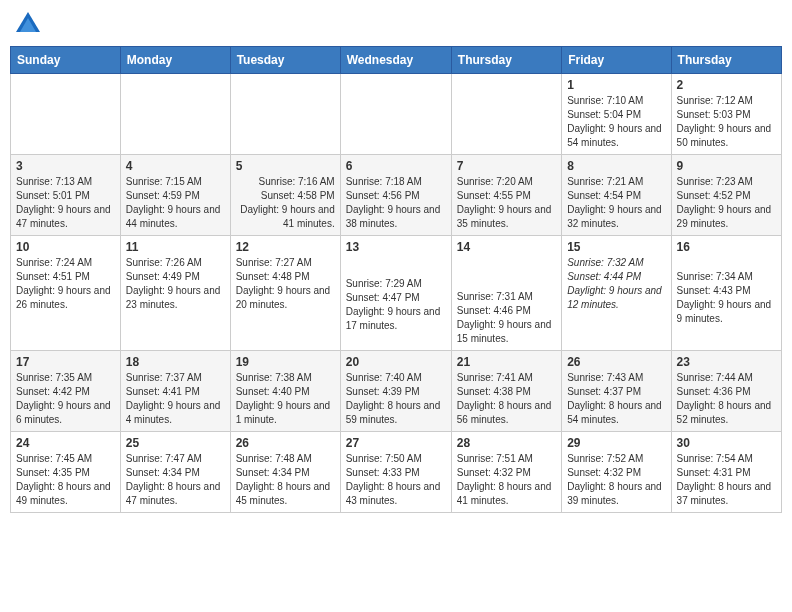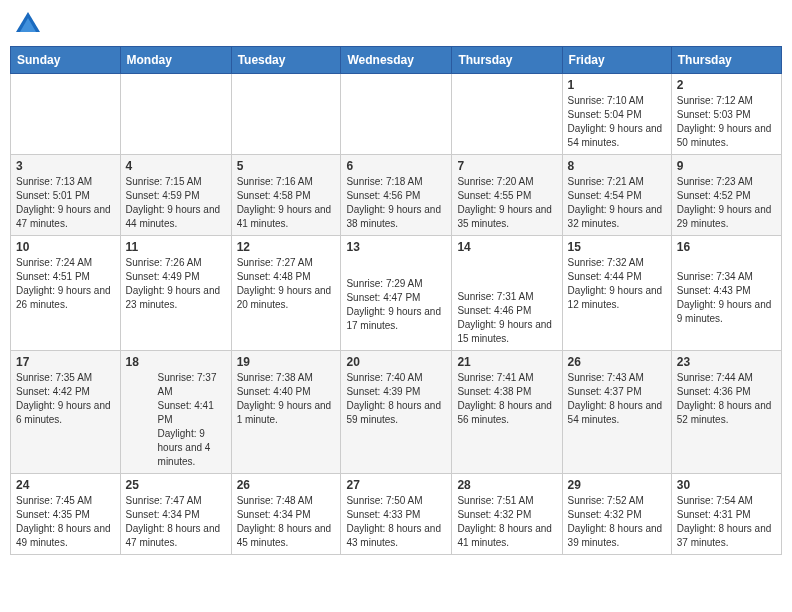--- a/index.html
+++ b/index.html
@@ -161,21 +161,21 @@
 Daylight: 9 hours and 47 minutes.</div>
         </td>
         <td>
           <span class="day-number">4</span>
           <div class="day-info" style="white-space: pre-line;">Sunrise: 7:15 AM
 Sunset: 4:59 PM
 Daylight: 9 hours and 44 minutes.</div>
         </td>
         <td>
           <span class="day-number">5</span>
-          <div class="day-info" style="white-space: pre-line;">Sunrise: 7:16 AM
+          <div class="day-info" style="white-space: pre-line; text-align: right;">Sunrise: 7:16 AM
 Sunset: 4:58 PM
 Daylight: 9 hours and 41 minutes.</div>
         </td>
         <td>
           <span class="day-number">6</span>
           <div class="day-info" style="white-space: pre-line;">Sunrise: 7:18 AM
 Sunset: 4:56 PM
 Daylight: 9 hours and 38 minutes.</div>
         </td>
         <td>
@@ -223,41 +223,41 @@
 Daylight: 9 hours and 17 minutes.</div>
         </td>
         <td>
           <span class="day-number">14</span>
           <div class="day-info" style="white-space: pre-line; margin-top: 36px;">Sunrise: 7:31 AM
 Sunset: 4:46 PM
 Daylight: 9 hours and 15 minutes.</div>
         </td>
         <td>
           <span class="day-number">15</span>
-          <div class="day-info" style="white-space: pre-line;">Sunrise: 7:32 AM
+          <div class="day-info" style="white-space: pre-line; font-style: italic;">Sunrise: 7:32 AM
 Sunset: 4:44 PM
 Daylight: 9 hours and 12 minutes.</div>
         </td>
         <td>
           <span class="day-number">16</span>
           <div class="day-info" style="white-space: pre-line; margin-top: 16px;">Sunrise: 7:34 AM
 Sunset: 4:43 PM
 Daylight: 9 hours and 9 minutes.</div>
         </td>
       </tr>
       <tr class="week-row-even">
         <td>
           <span class="day-number">17</span>
           <div class="day-info" style="white-space: pre-line;">Sunrise: 7:35 AM
 Sunset: 4:42 PM
 Daylight: 9 hours and 6 minutes.</div>
         </td>
         <td>
           <span class="day-number">18</span>
-          <div class="day-info" style="white-space: pre-line; margin-left: 32px;">Sunrise: 7:37 AM
+          <div class="day-info" style="white-space: pre-line;">Sunrise: 7:37 AM
 Sunset: 4:41 PM
 Daylight: 9 hours and 4 minutes.</div>
         </td>
         <td>
           <span class="day-number">19</span>
           <div class="day-info" style="white-space: pre-line;">Sunrise: 7:38 AM
 Sunset: 4:40 PM
 Daylight: 9 hours and 1 minute.</div>
         </td>
         <td>

